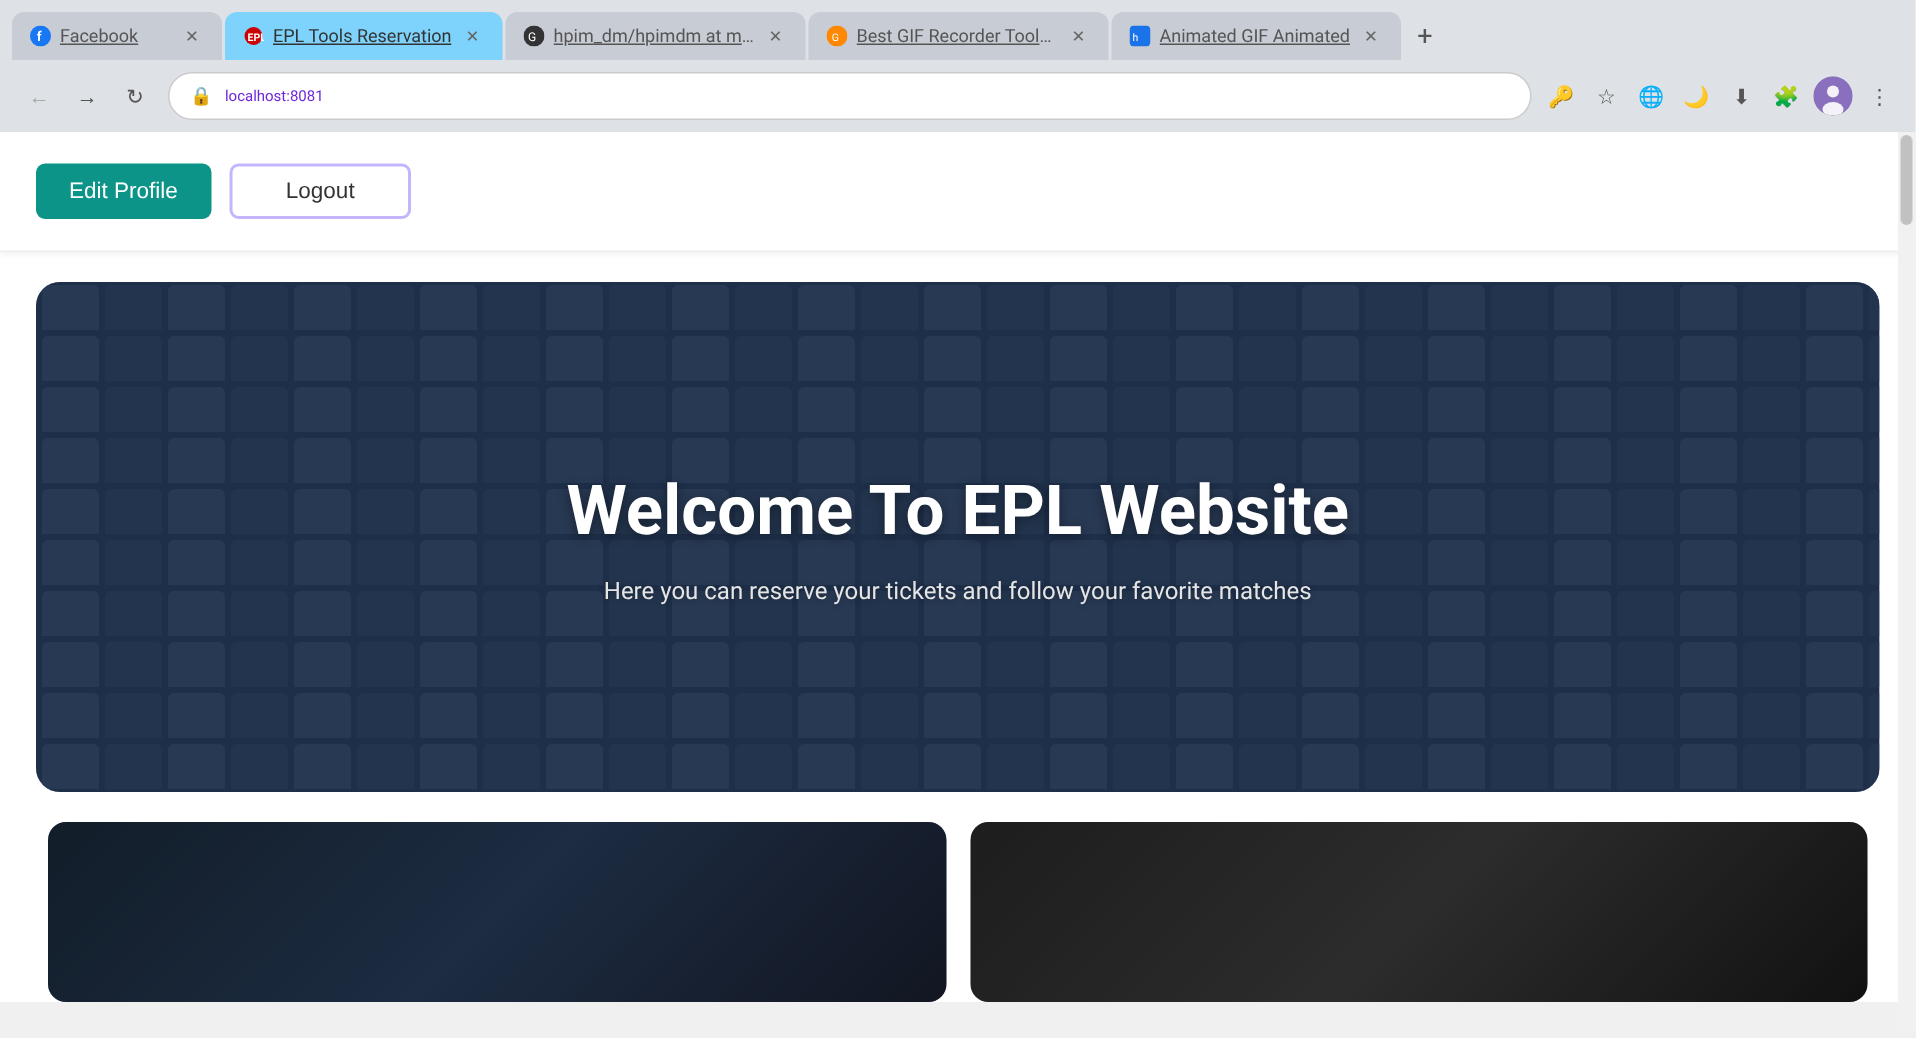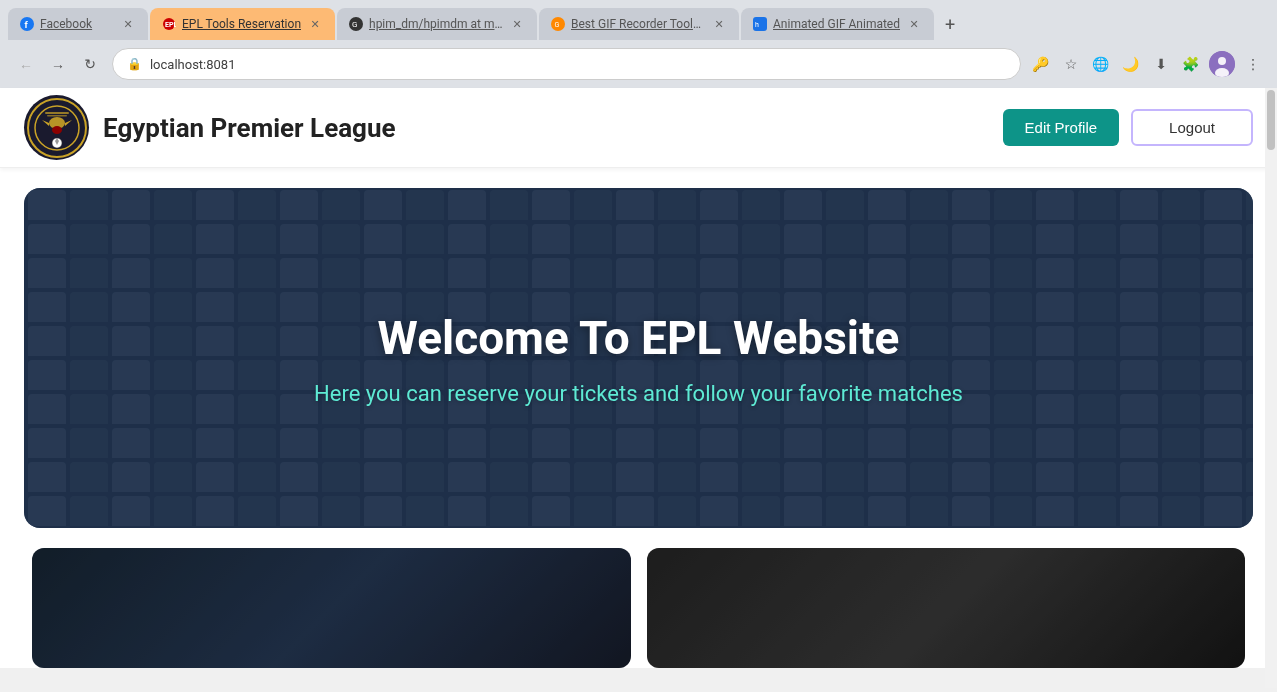--- a/index.html
+++ b/index.html
@@ -38,21 +38,21 @@
       font-size: 12px;
       max-width: 200px;
       min-width: 140px;
       height: 32px;
       gap: 6px;
       cursor: pointer;
       position: relative;
     }
 
     .tab.active {
-      background: #fdba74;
+      background: #7dd3fc;
       color: #333;
     }
 
     .tab.inactive {
       background: #c8ccd4;
       color: #555;
     }
 
     .tab-favicon {
       width: 14px;
@@ -139,22 +139,22 @@
       height: 32px;
       border: 1px solid #ccc;
     }
 
     .url-lock {
       font-size: 12px;
       color: #555;
     }
 
     .url-text {
-      font-size: 13px;
-      color: #404040;
+      font-size: 10px;
+      color: #6d28d9;
       flex: 1;
     }
 
     .browser-actions {
       display: flex;
       align-items: center;
       gap: 6px;
     }
 
     .browser-action-btn {
@@ -322,22 +322,22 @@
     }
 
     .hero-title {
       font-size: 46px;
       font-weight: 700;
       margin-bottom: 16px;
       text-shadow: 0 2px 8px rgba(0,0,0,0.4);
     }
 
     .hero-subtitle {
-      font-size: 22px;
-      color: #5eead4;
+      font-size: 16px;
+      color: #e5e5e5;
       text-shadow: 0 1px 4px rgba(0,0,0,0.3);
     }
 
     
     .bottom-cards {
       display: flex;
       gap: 0;
       margin: 0 24px;
       margin-top: 0;
       height: 120px;
@@ -476,41 +476,20 @@
         </svg>
       </div>
       <div class="browser-action-btn">⋮</div>
     </div>
   </div>
 </div>
 
 <div class="website">
 
   <nav class="navbar">
-    <div class="navbar-brand">
-
-      <div class="logo-circle">
-        <svg class="logo-svg" viewBox="0 0 60 60">
-          <circle cx="30" cy="30" r="29" fill="#1a1a2e" stroke="#c9a227" stroke-width="2"></circle>
-          <circle cx="30" cy="30" r="22" fill="none" stroke="#c9a227" stroke-width="1.5"></circle>
-
-          <ellipse cx="30" cy="25" rx="8" ry="6" fill="#c9a227" opacity="0.9"></ellipse>
-          <path d="M22 25 L15 22 L22 28 Z" fill="#c9a227"></path>
-          <path d="M38 25 L45 22 L38 28 Z" fill="#c9a227"></path>
-          <ellipse cx="30" cy="32" rx="5" ry="4" fill="#8b0000"></ellipse>
-
-          <circle cx="30" cy="45" r="5" fill="white" stroke="#333" stroke-width="0.5"></circle>
-          <path d="M28 43 L30 40 L32 43 L30 47 Z" fill="#333" opacity="0.5"></path>
-
-          <rect x="18" y="14" width="24" height="2" fill="#c9a227" rx="1" opacity="0.7"></rect>
-          <rect x="20" y="17" width="20" height="1.5" fill="#c9a227" rx="0.75" opacity="0.6"></rect>
-        </svg>
-      </div>
-      <span class="brand-name">Egyptian Premier League</span>
-    </div>
 
     <div class="navbar-actions">
       <button class="btn-edit-profile">Edit Profile</button>
       <button class="btn-logout">Logout</button>
     </div>
   </nav>
 
   <div class="hero-section">
     <div class="hero-bg">
 

